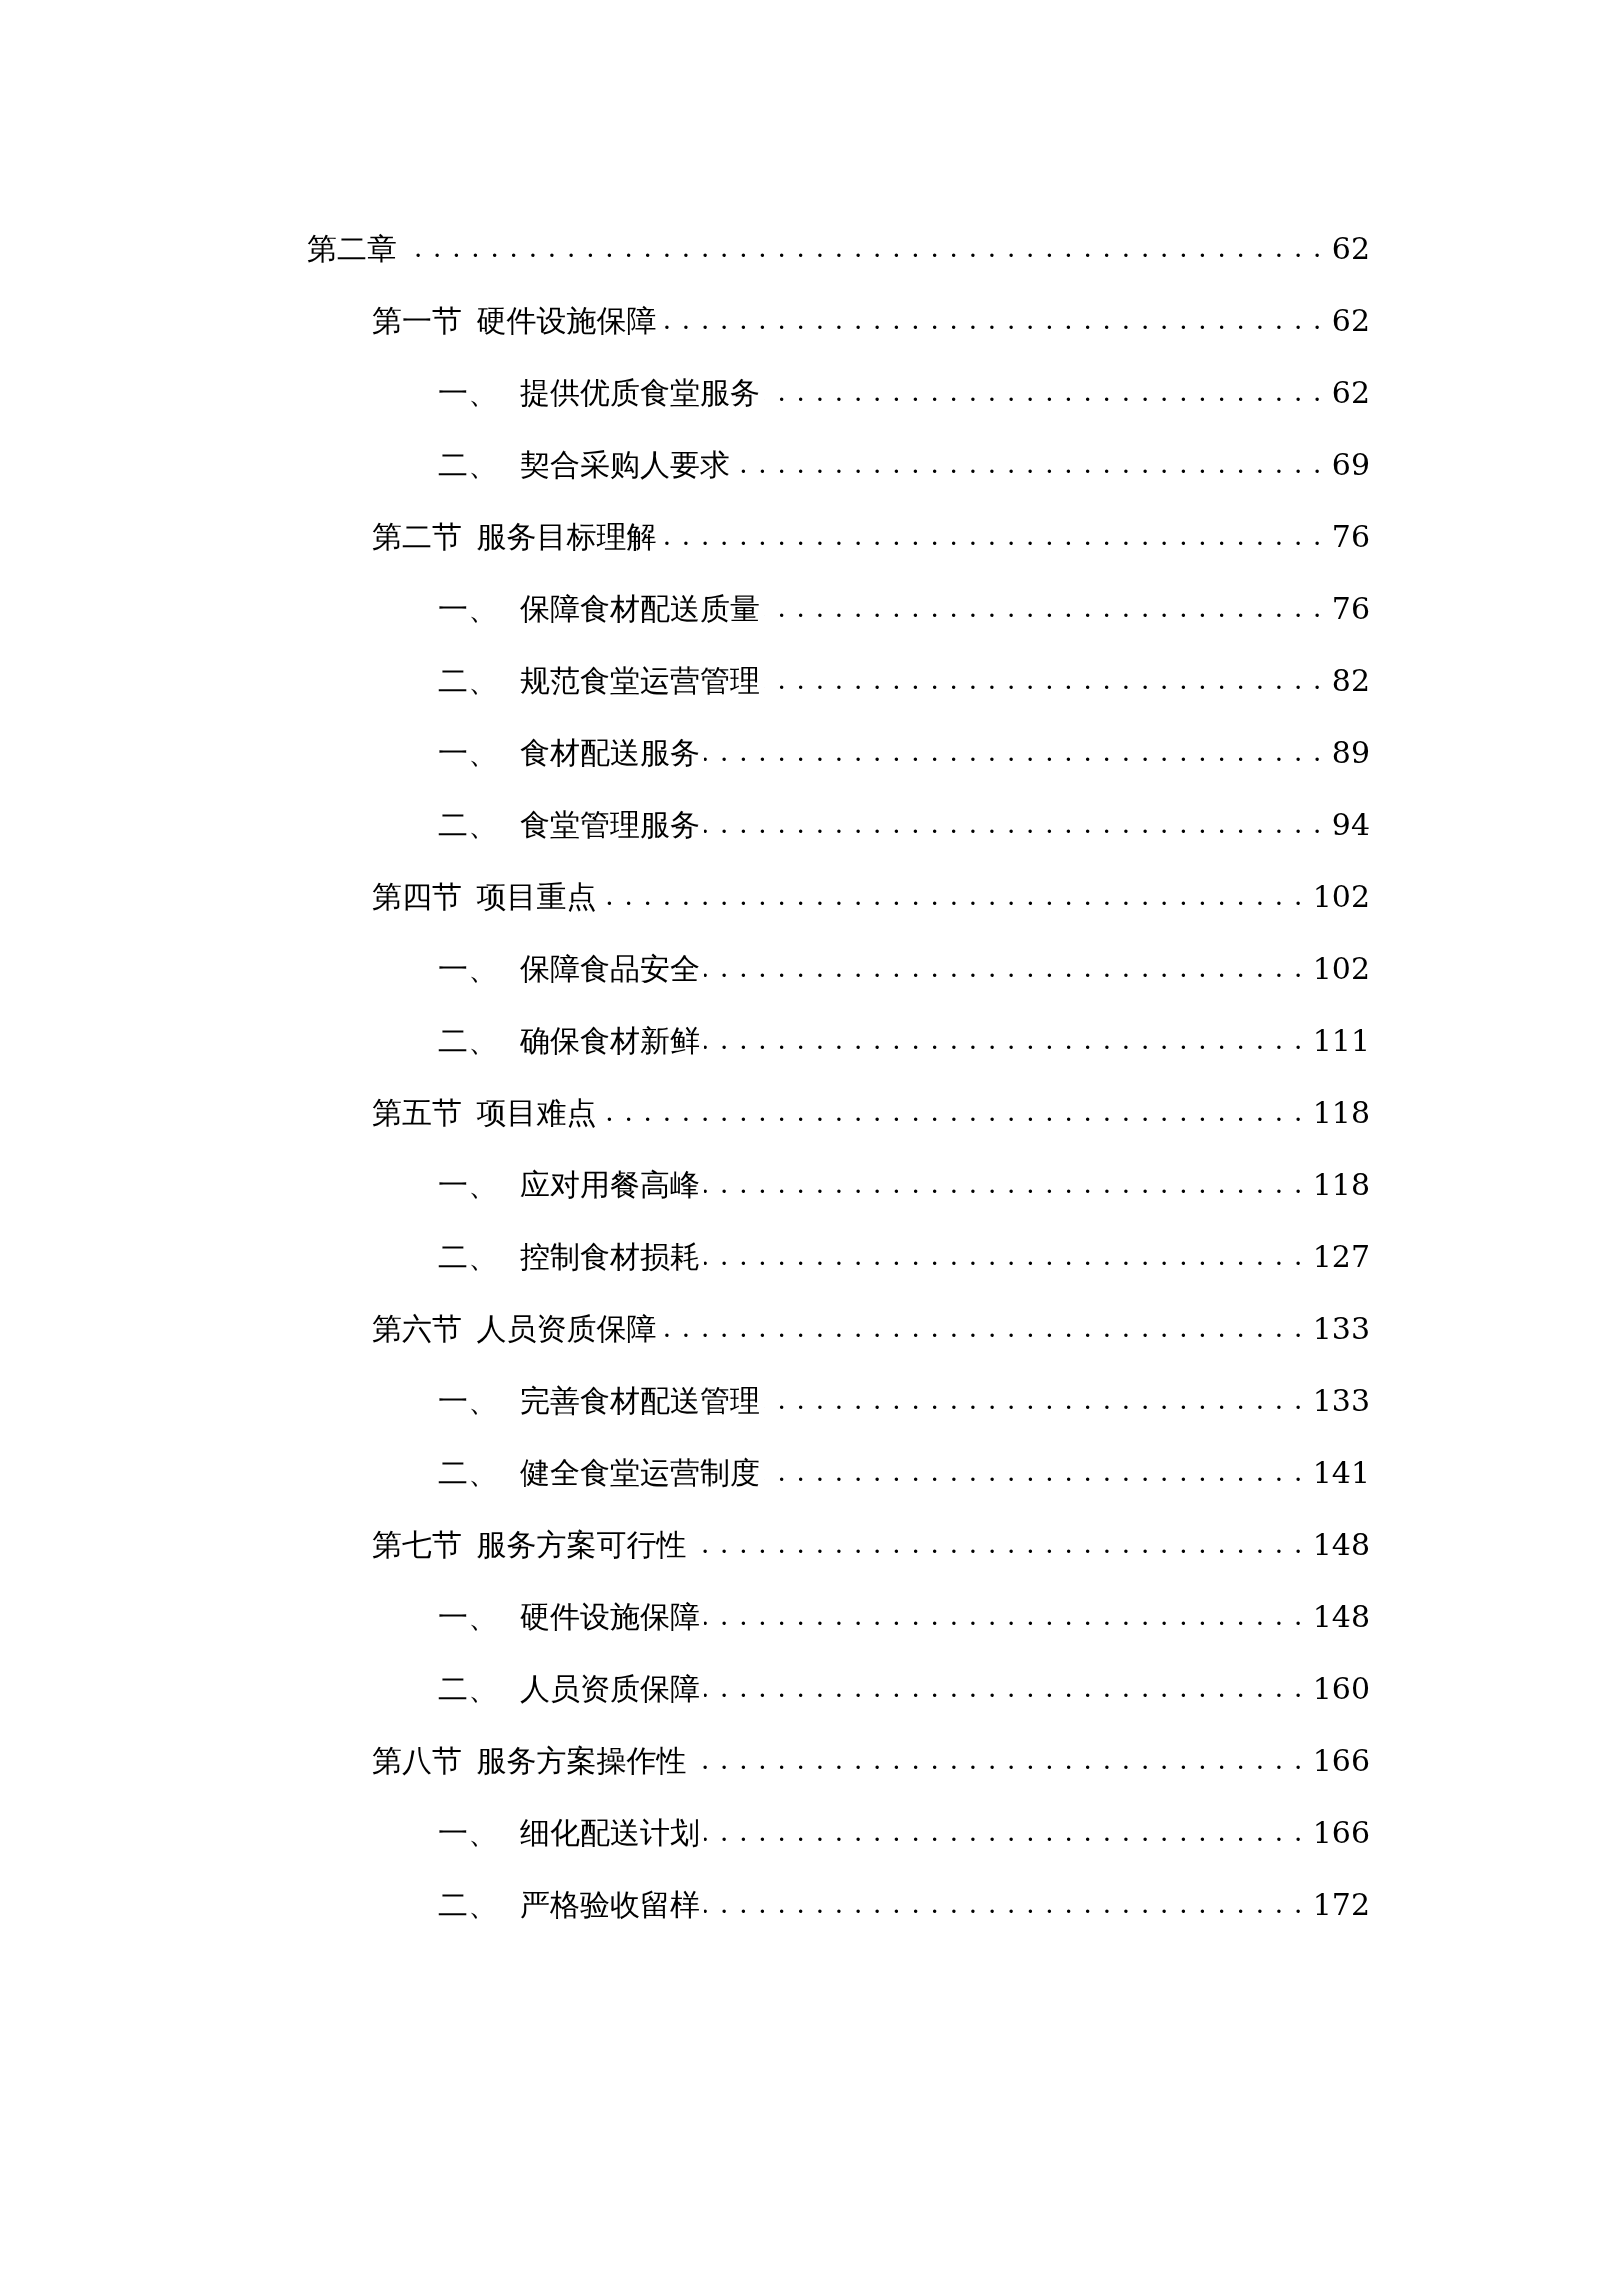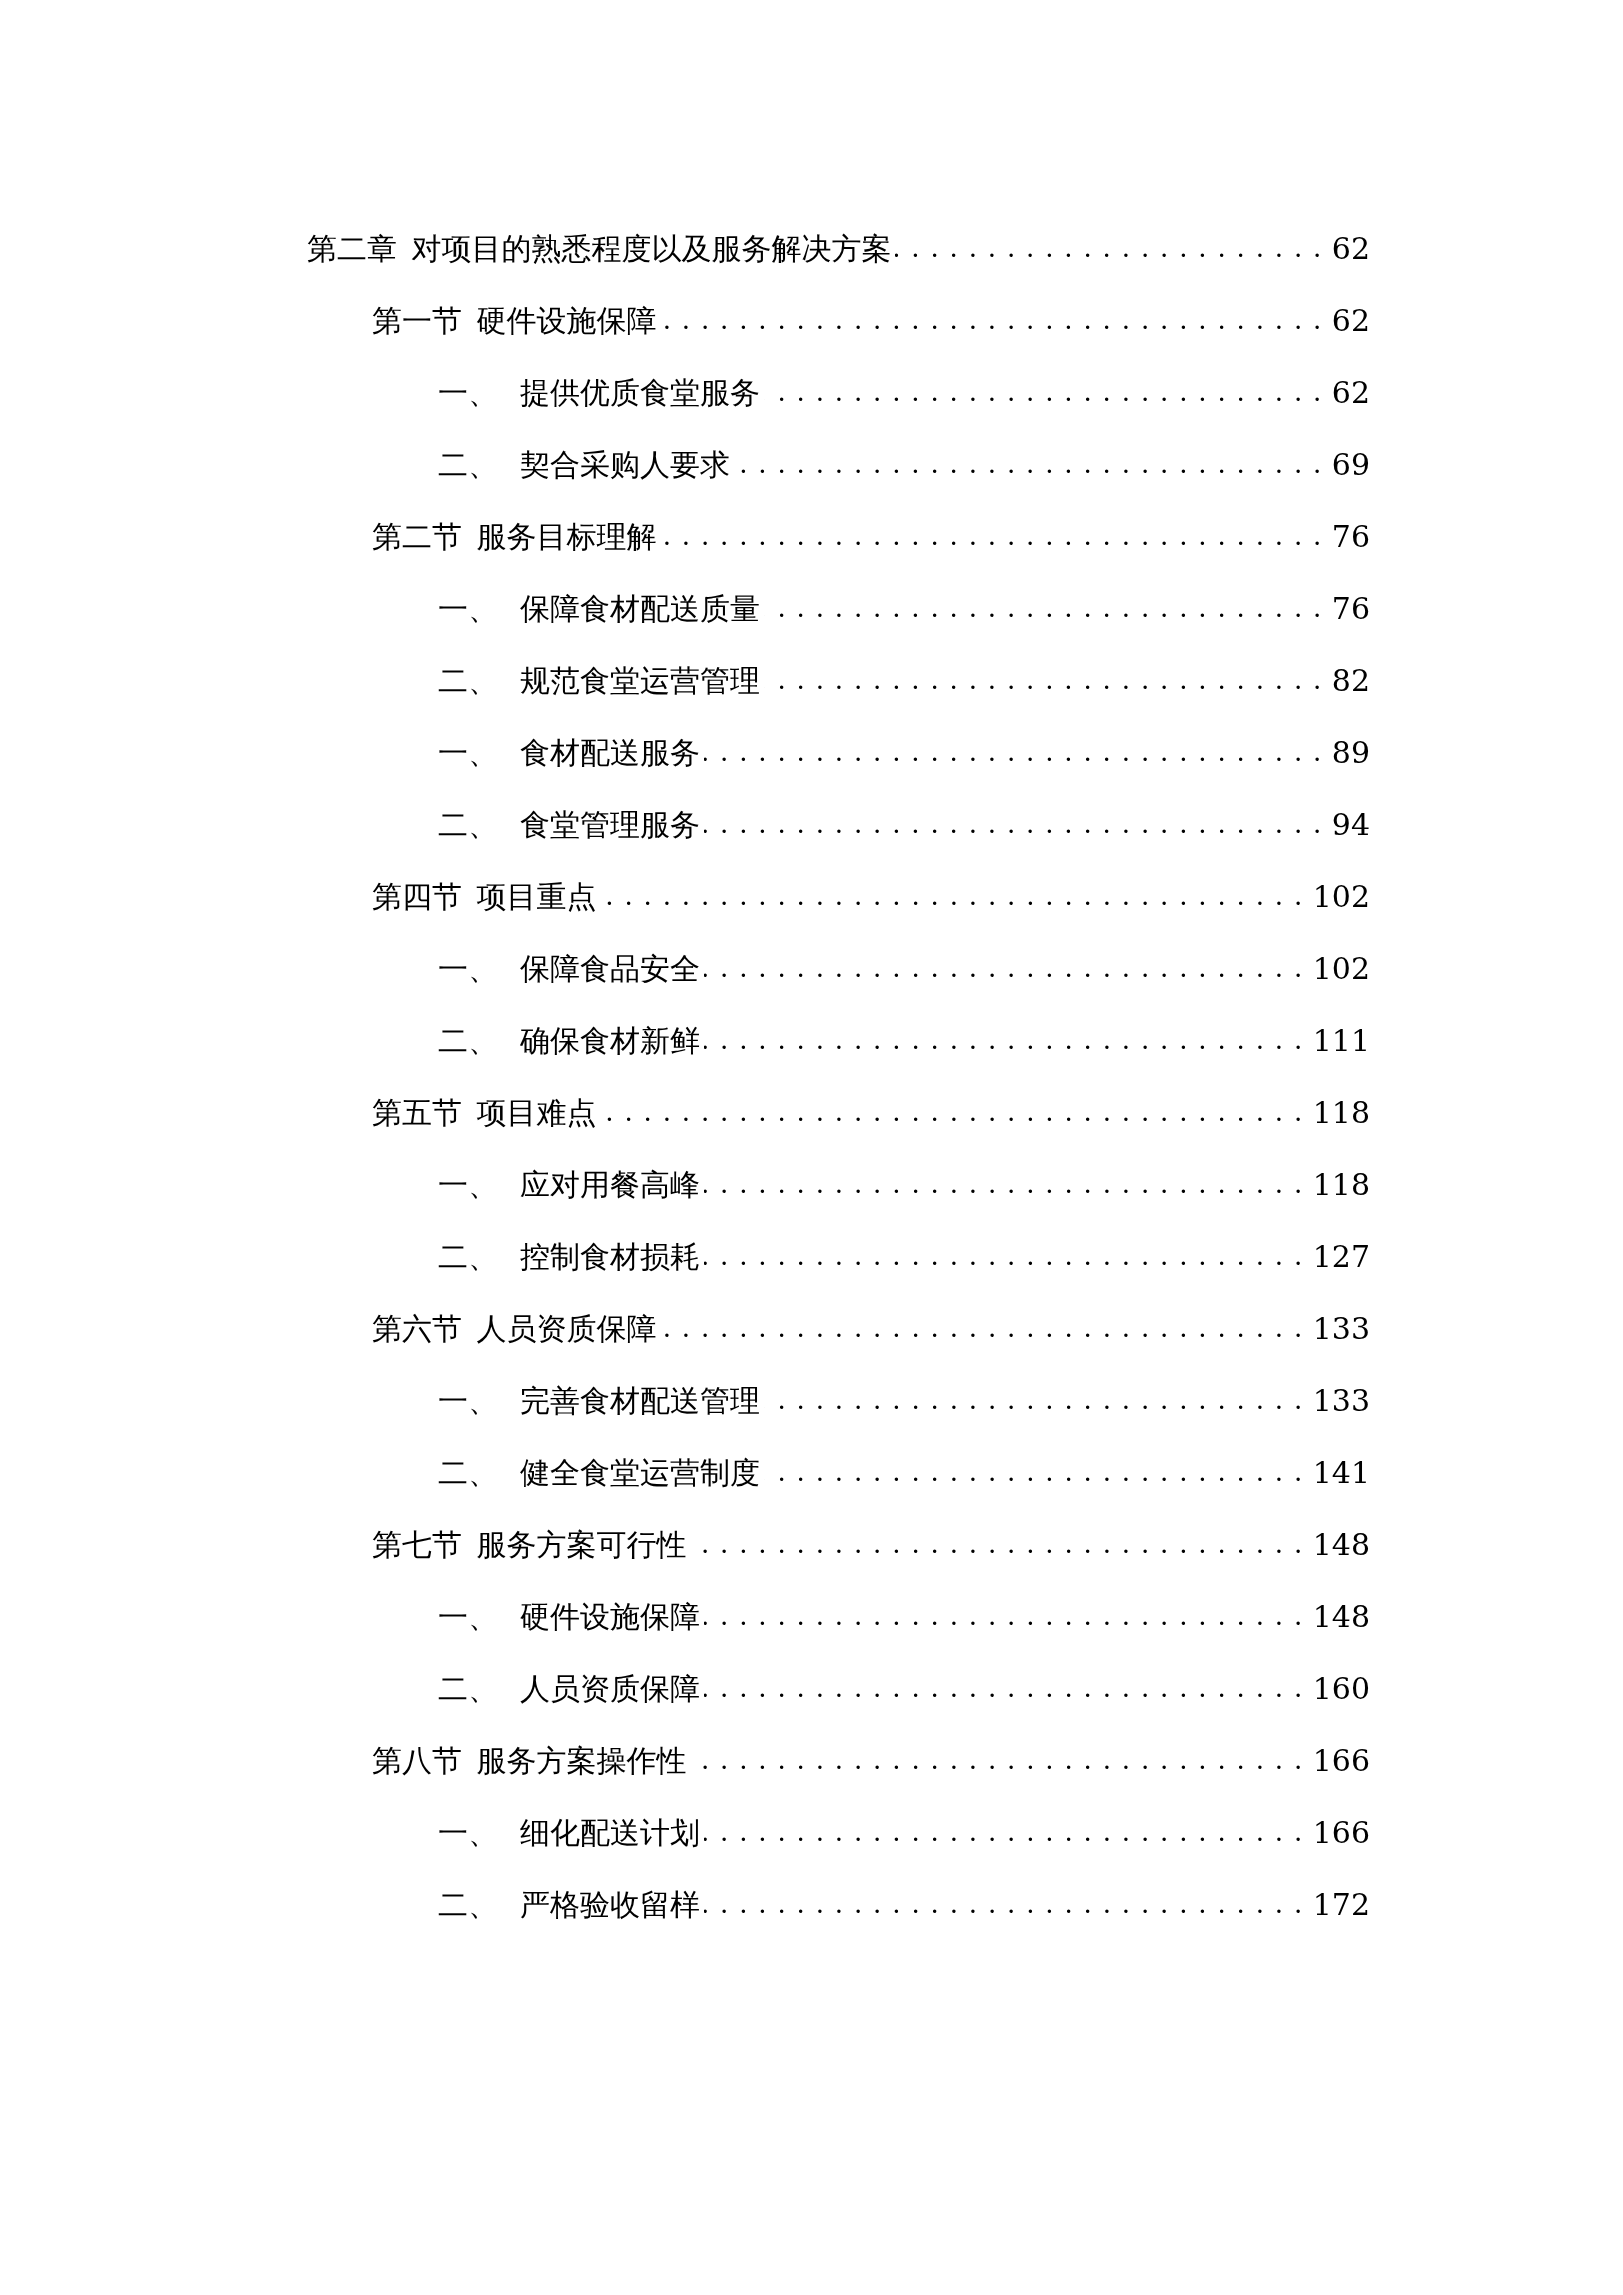--- a/index.html
+++ b/index.html
@@ -65,21 +65,20 @@
       min-width: 26px;
     }
   </style>
 </head>
 <body>
 
 <div class="toc">
 
   <div class="toc-entry level-1">
     <span class="num">第二章</span>
-    <span class="title">对项目的熟悉程度以及服务解决方案</span>
     <span class="leader"></span>
     <span class="page">62</span>
   </div>
 
   <div class="toc-entry level-2">
     <span class="num">第一节</span>
     <span class="title">硬件设施保障</span>
     <span class="leader"></span>
     <span class="page">62</span>
   </div>

